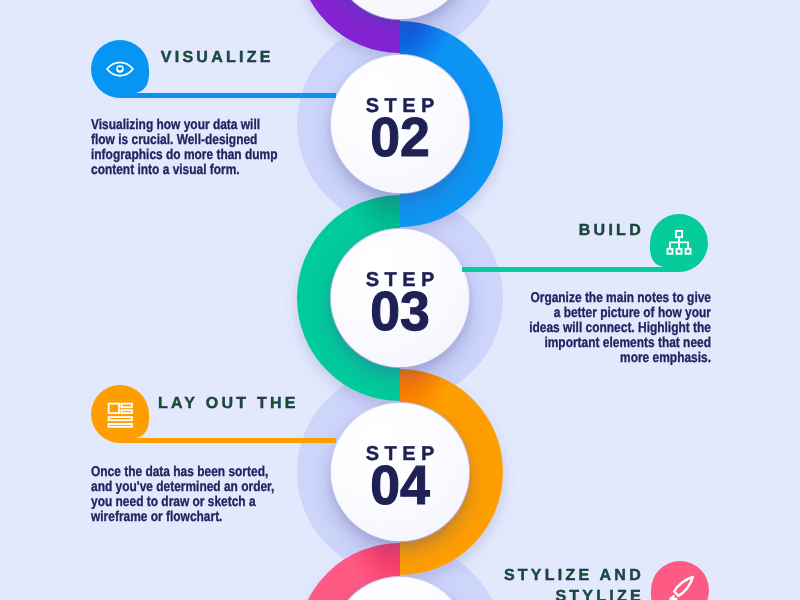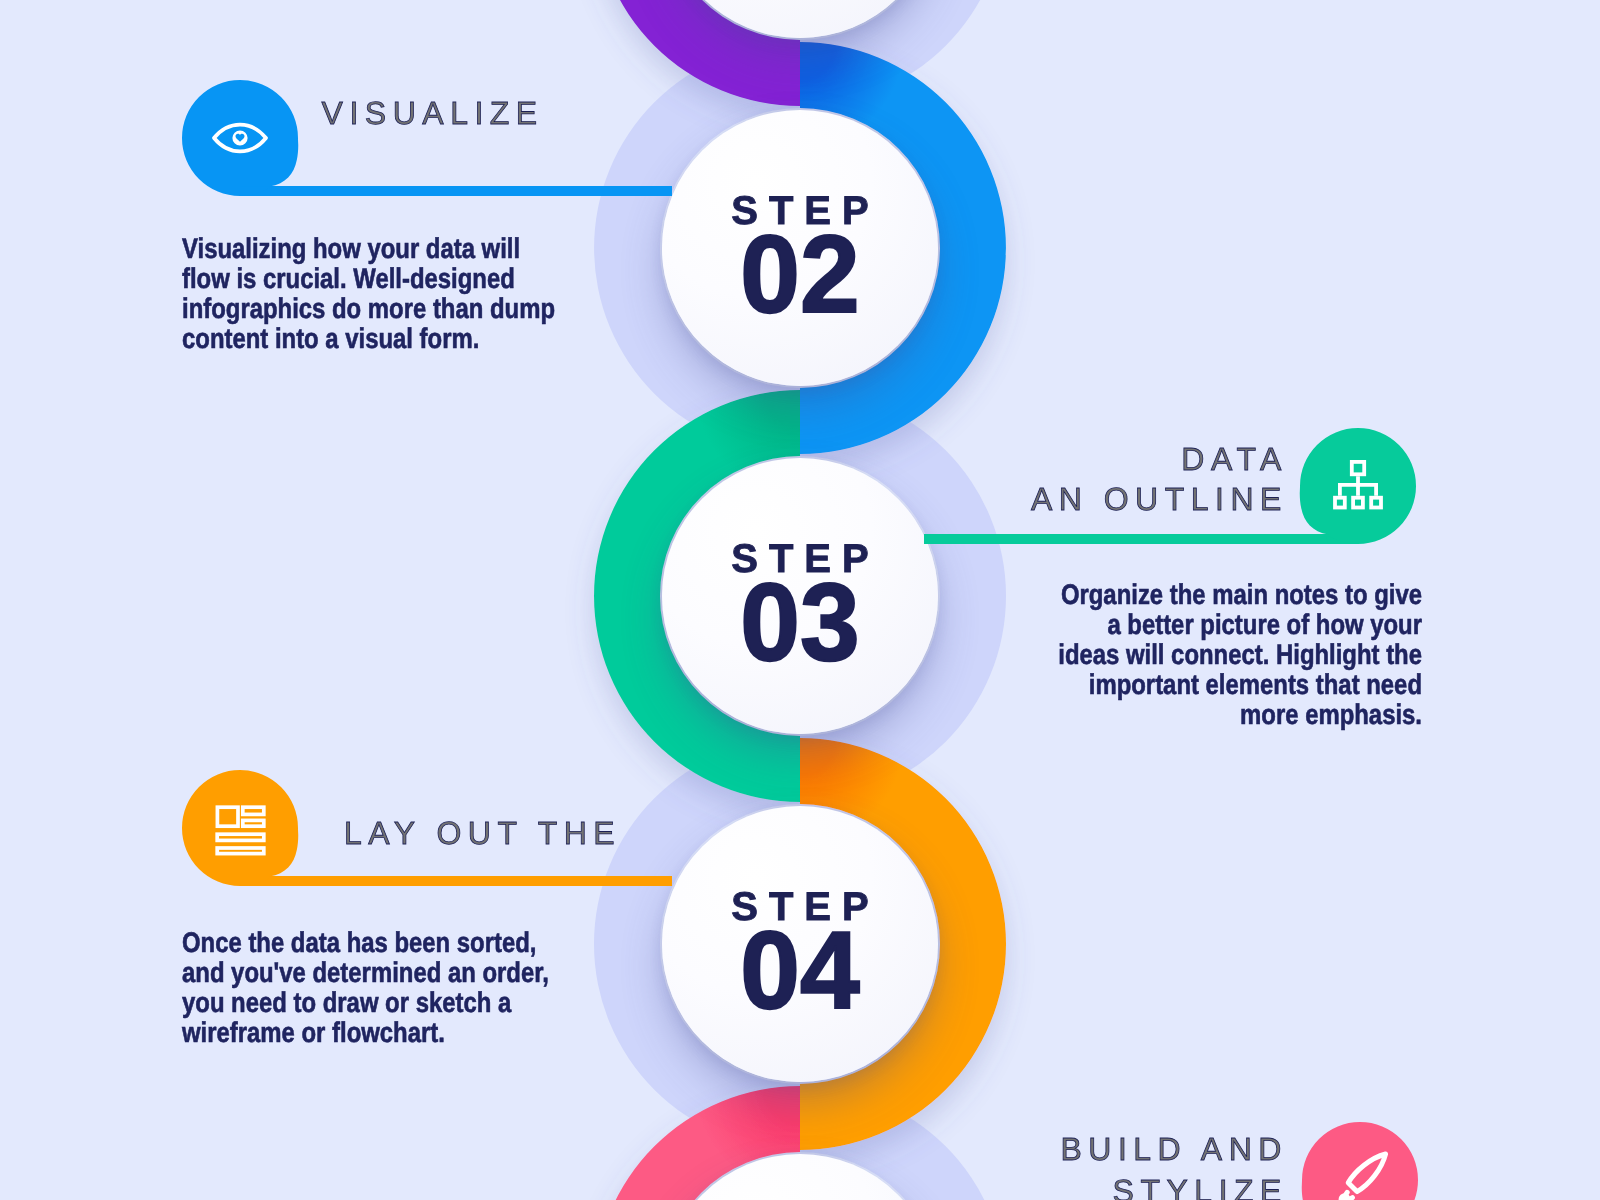--- a/index.html
+++ b/index.html
@@ -17,21 +17,21 @@
   .step-circle > div{position:absolute;left:0;width:100%;text-align:center;}
   .step-word{font-weight:bold;color:#1e2154;letter-spacing:5.5px;
        font-size:20px;text-indent:5.5px;line-height:1;top:41.1px;
        -webkit-text-stroke:0.45px #1e2154;opacity:.999;}
   .step-num{font-weight:bold;color:#1e2154;font-size:55px;letter-spacing:0px;
        line-height:1;transform:scaleX(0.975);top:55.1px;
        -webkit-text-stroke:1.1px #1e2154;opacity:.999;}
   .badge{position:absolute;width:66px;height:74px;}
   .badge svg{position:absolute;left:0;top:0;width:66px;height:74px;overflow:visible;}
 
-  .heading{position:absolute;font-weight:normal;color:#737373;font-size:16px;
+  .heading{position:absolute;font-weight:bold;color:#14532d;font-size:16px;
        letter-spacing:3.25px;line-height:20.2px;white-space:pre;
        -webkit-text-stroke:0.4px #1b1f54;opacity:.999;}
   .body-copy{position:absolute;font-weight:bold;color:#1f2460;font-size:14.2px;
        line-height:15.0px;white-space:pre-line;transform-origin:left top;
        -webkit-text-stroke:0.3px #1f2460;opacity:.999;}
   .body-copy.r{transform-origin:right top;text-align:right;}
   .rule{position:absolute;height:4px;}
 </style>
 </head>
 <body>
@@ -123,53 +123,53 @@
             <g fill="none" stroke="#fff" stroke-width="1.9">
               <rect x="25.9" y="16.95" width="6.2" height="6.2"></rect>
               <rect x="17.5" y="34.85" width="4.9" height="4.9"></rect>
               <rect x="26.55" y="34.85" width="4.9" height="4.9"></rect>
               <rect x="35.6" y="34.85" width="4.9" height="4.9"></rect>
               <path d="M29 24.1 L29 33.9 M19.95 33.9 L19.95 28.4 L38.05 28.4 L38.05 33.9"></path>
             </g>
           </g>
         </svg>
       </div>
-      <div class="heading" style="right: 156.05px; text-align: right; top: 220.5px;"><div>DATA</div><div>AN OUTLINE</div></div>
+      <div class="heading" style="right: 156.05px; text-align: right; top: 220.5px;"><div>BUILD</div></div>
       <div class="body-copy r" style="right: 89px; top: 290.5px; transform: scaleX(0.842);">Organize the main notes to give
 a better picture of how your
 ideas will connect. Highlight the
 important elements that need
 more emphasis.</div>
       <div class="rule" style="left: 119.5px; top: 438.2px; width: 216.5px; height: 4.6px; background: rgb(255, 158, 0);"></div>
       <div class="badge" style="left: 86.5px; top: 384.9px;">
         <svg viewBox="-4 0 66 74">
           <path d="M 29 0 A 29 29 0 1 1 29 58 A 29 29 0 1 1 29 0 Z M 55.3 16.9 C 58.4 25 58.7 34 57.4 40 C 56 47 51.9 51.8 43.8 53.3 L 29 53.3 L 29 58 L 43.8 58 Z" fill="#ff9e00" fill-rule="nonzero"></path>
           <g>
             <g fill="none" stroke="#fff" stroke-width="1.85">
               <rect x="17.7" y="18.6" width="10.3" height="9.5"></rect>
               <rect x="30.4" y="18.6" width="10.5" height="3.6"></rect>
               <rect x="30.4" y="25.2" width="10.5" height="2.9"></rect>
               <rect x="17.6" y="32.1" width="23.3" height="3.1"></rect>
               <rect x="17.6" y="39.0" width="23.3" height="2.8"></rect>
             </g>
           </g>
         </svg>
       </div>
-      <div class="heading" style="left: 172px; top: 394.1px; margin-top: 14px;"><div>LAY OUT THE</div></div>
+      <div class="heading" style="left: 158px; top: 394.1px;"><div>LAY OUT THE</div></div>
       <div class="body-copy" style="left: 91px; top: 465.2px; transform: scaleX(0.842);">Once the data has been sorted,
 and you've determined an order,
 you need to draw or sketch a
 wireframe or flowchart.</div>
       <div class="badge" style="left: 647px; top: 561px;">
         <svg viewBox="-4 0 66 74">
           <path d="M 29 0 A 29 29 0 1 0 29 58 A 29 29 0 1 0 29 0 Z M 2.700000000000003 16.9 C -0.3999999999999986 25 -0.7000000000000028 34 0.6000000000000014 40 C 2 47 6.100000000000001 51.8 14.200000000000003 53.3 L 29 53.3 L 29 58 L 14.200000000000003 58 Z" fill="#fd5a84" fill-rule="nonzero"></path>
           <g>
             <g fill="none" stroke="#fff" stroke-width="2.5" stroke-linejoin="round" stroke-linecap="round">
               <path d="M41.8 16.0 C39.9 23.5 33.7 31.3 27.5 34.8 L23.1 30.4 C26.6 24.3 34.4 17.9 41.8 16.0 Z"></path>
               <path d="M22.6 35.2 L17.6 42.8 L25.2 37.8"></path>
             </g>
             <circle cx="21.3" cy="38.6" r="3.0" fill="#fff"></circle>
           </g>
         </svg>
       </div>
-      <div class="heading" style="right: 156.05px; text-align: right; top: 566.3px;"><div>BUILD AND</div><div>STYLIZE</div></div>
+      <div class="heading" style="right: 156.05px; text-align: right; top: 566.3px;"><div>STYLIZE AND</div><div>STYLIZE</div></div>
     </div>
 </div>
 
 </body></html>

